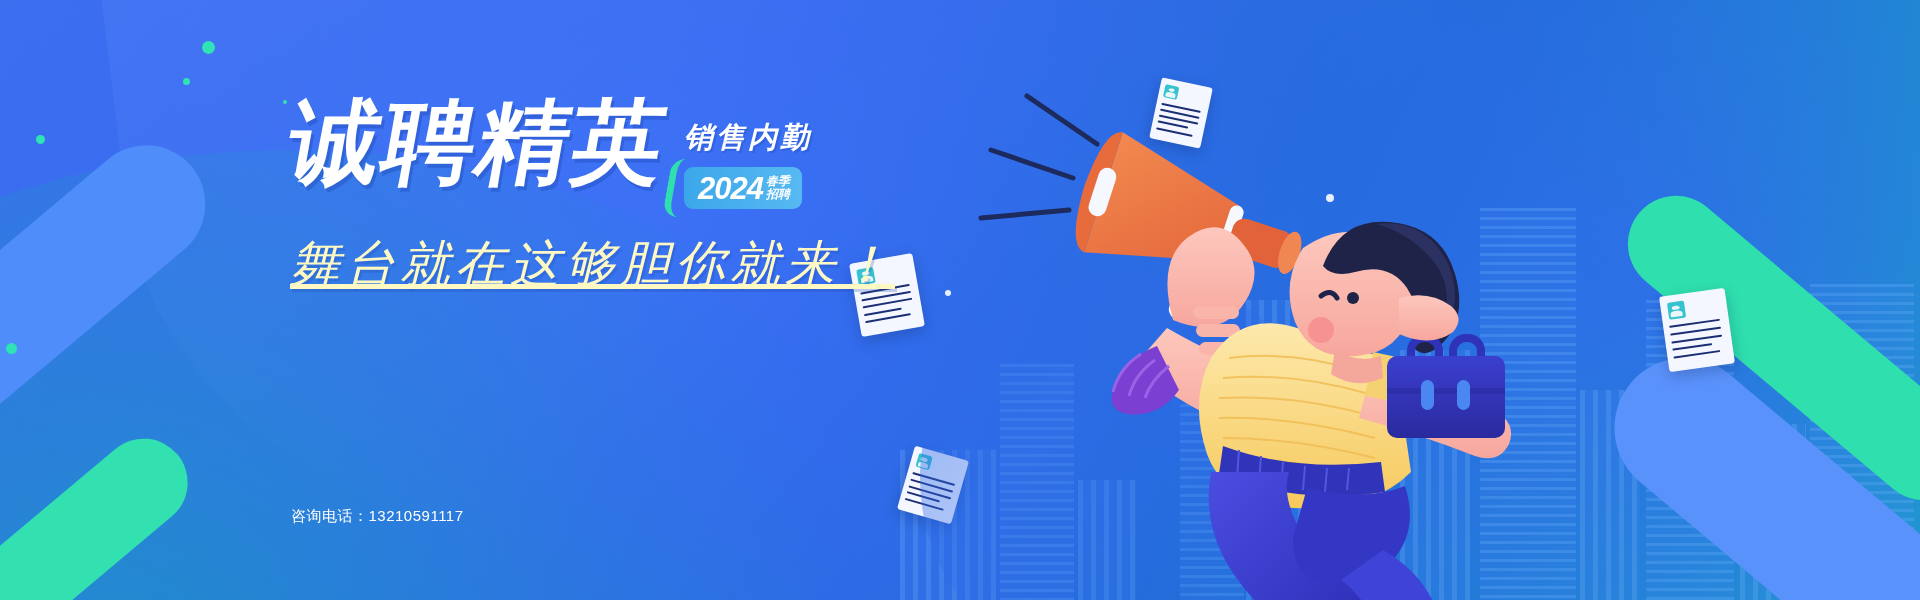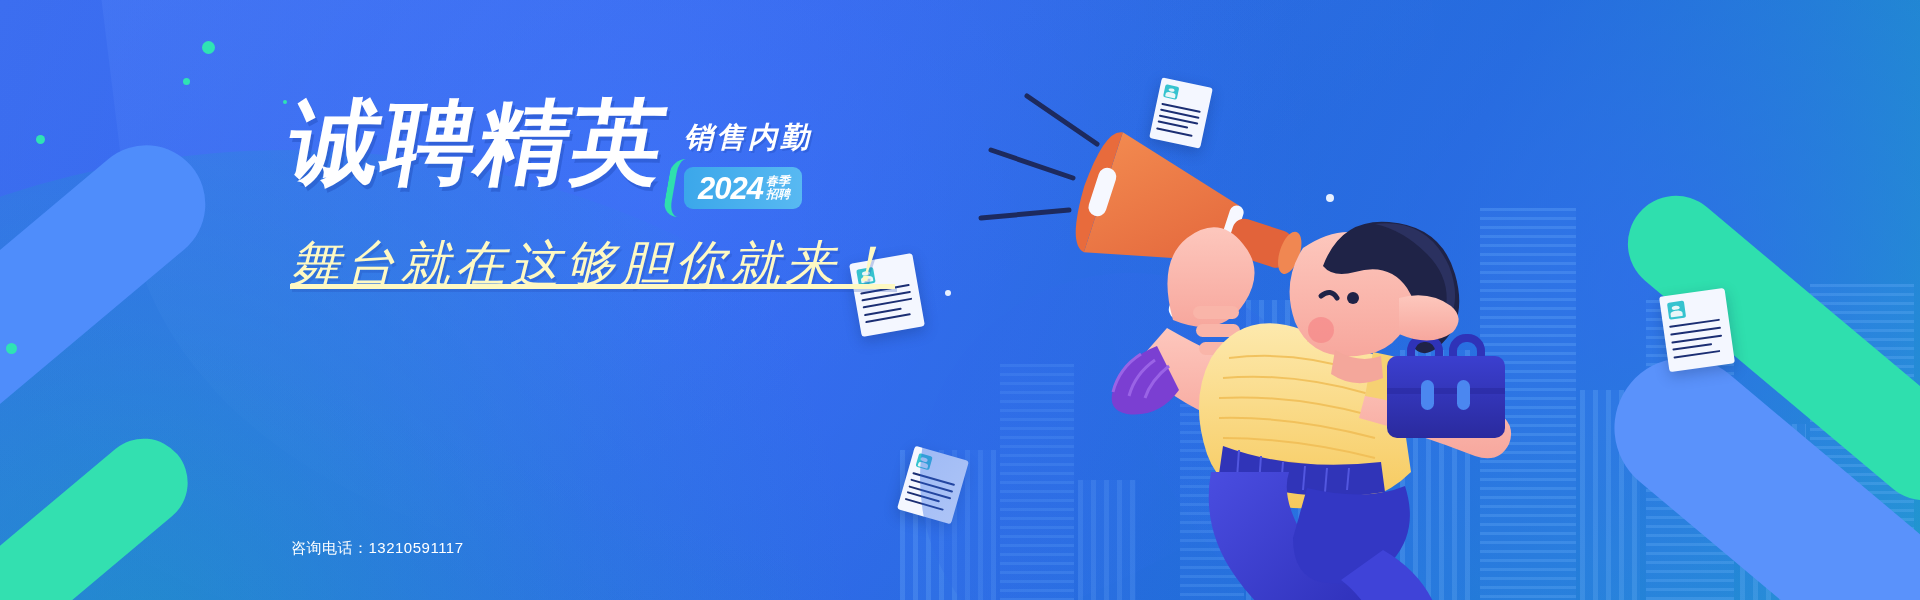--- a/index.html
+++ b/index.html
@@ -73,21 +73,21 @@
     border-left:7px solid #2fdfae;border-radius:14px 0 0 16px;transform:skewX(-10deg);}
   .badge-year{font-size:31px;font-weight:bold;font-style:italic;color:#fff;line-height:1;letter-spacing:-1px;}
   .badge-season{margin-left:3px;font-size:12px;font-weight:bold;font-style:italic;color:#fff;
     line-height:1.06;letter-spacing:0;}
   .subhead{margin-top:22px;font-size:50px;color:#fef9c3;font-style:italic;letter-spacing:5px;
     white-space:nowrap;text-shadow:2px 3px 0 rgba(30,70,180,.25);text-decoration:underline;}
   .tags{margin-top:30px;display:inline-flex;align-items:center;border:1.6px solid rgba(255,255,255,.92);
     border-radius:22px;height:40px;padding:0 26px;}
   .tag{font-size:17px;color:#ffffff;letter-spacing:2px;}
   .tag-sep{width:1px;height:17px;background:rgba(255,255,255,.8);margin:0 26px;}
-  .contact{position:absolute;left:291px;top:507px;display:flex;align-items:center;margin-top:32px;}
+  .contact{position:absolute;left:291px;top:507px;display:flex;align-items:center;}
   .contact span{font-size:15px;color:#ffffff;letter-spacing:.5px;white-space:nowrap;}
   .contact .gap{width:32px;}
 
   
   .hero{position:absolute;left:905px;top:58px;width:620px;height:542px;}
   .hero svg{width:100%;height:100%;display:block;}
 </style>
 </head>
 <body>
 

